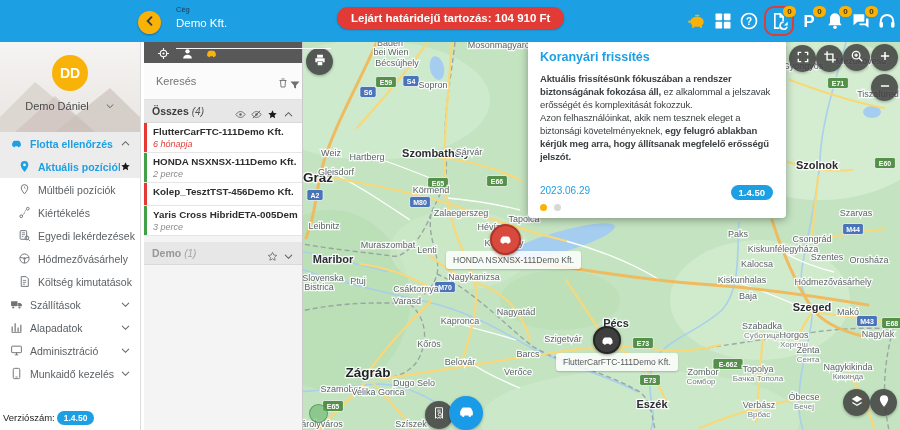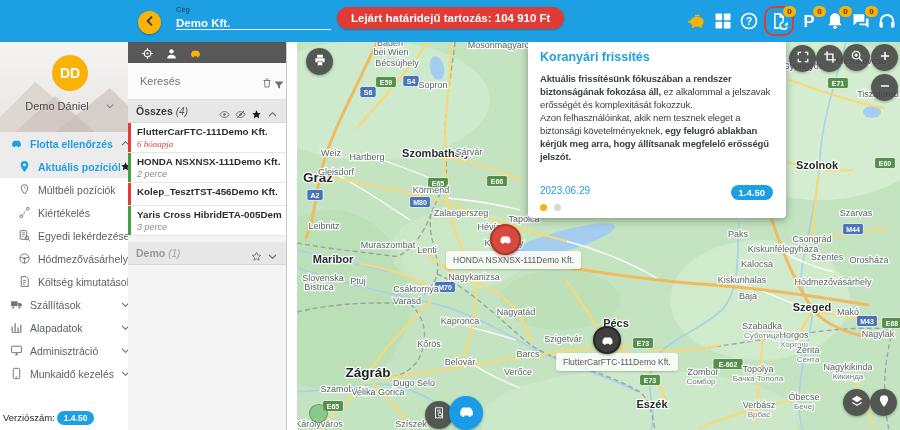--- a/index.html
+++ b/index.html
@@ -7,22 +7,22 @@
        font-family:"Liberation Sans",sans-serif;}
 
   
   .topbar{position:absolute;left:0;top:0;width:900px;height:42px;background:#1d9fe4;z-index:50;}
   .backbtn{position:absolute;left:138px;top:11px;width:23px;height:23px;border-radius:50%;
            background:#f9b208;display:flex;align-items:center;justify-content:center;color:#3a3a3a;
            box-shadow:0 1px 2px rgba(0,0,0,.3);cursor:pointer;}
   .backbtn svg{width:14px;height:14px;}
   .cfield{position:absolute;left:176px;top:5px;width:155px;cursor:text;}
   .clabel{font-size:7.5px;color:#1c3a52;}
-  .cvalue{font-size:11.5px;color:#fff;margin-top:3px;padding-bottom:0;
-          border-bottom:1px solid rgba(255,255,255,.95);font-weight:bold;}
+  .cvalue{font-size:11.5px;color:#fff;margin-top:3px;padding-bottom:19px;
+          border-bottom:1px solid rgba(255,255,255,.95);}
   .alert{position:absolute;left:337px;top:7px;height:22px;background:#e23b36;border-radius:12px;
          color:#fff;font-size:11.5px;font-weight:bold;display:flex;align-items:center;
          padding:0 14px;box-shadow:0 1px 2px rgba(0,0,0,.25);}
   .tbicons{position:absolute;right:3px;top:0;height:42px;display:flex;align-items:center;gap:6px;}
   .tbic{position:relative;width:20px;height:20px;color:#fff;cursor:pointer;}
   .tbic .ig{display:block;width:100%;height:100%;}
   .tbic.hl{outline:2.5px solid #e03c36;outline-offset:3px;border-radius:5px;margin:0 4px;}
   .bdg{position:absolute;top:-5px;right:-7px;min-width:11px;height:11px;border-radius:6px;
        background:#f9b208;color:#4a3500;font-size:8px;font-weight:bold;display:flex;
        align-items:center;justify-content:center;padding:0 1px;}
@@ -51,21 +51,21 @@
   .mitem.band{background:#ececec;}
   .mitem.blue .ml,.mitem.blue .mi{color:#1d9fe4;}
   .mitem.blue .ml{font-weight:bold;}
   .versionrow{position:absolute;left:0;bottom:0;height:25px;width:97px;background:#fff;
               display:flex;align-items:center;z-index:6;padding-left:3px;}
   .vlabel{font-size:9.5px;color:#222;}
   .vpill{margin-left:2px;background:#1d9fe4;color:#fff;font-size:8.5px;font-weight:bold;
          border-radius:9px;padding:2px 7px;}
 
   
-  .panel{position:absolute;left:128px;top:42px;width:158px;height:388px;background:#f4f4f4;
+  .panel{position:absolute;left:144px;top:42px;width:158px;height:388px;background:#f4f4f4;
          border-right:1px solid #c9c9c9;z-index:20;}
   .phead{height:21px;background:#585858;display:flex;align-items:center;gap:11px;padding-left:13px;}
   .phead .ic{width:13px;height:13px;color:#fff;cursor:pointer;}
   .phead .ic.on{color:#f9b208;}
   .psearch{height:36px;background:#fbfbfb;position:relative;border-bottom:1px solid #e2e2e2;
            display:flex;align-items:center;}
   .psearch input{border:none;outline:none;background:transparent;font-size:11px;color:#555;
                  padding-left:12px;width:95px;font-family:inherit;}
   .psearch .ic{width:12px;height:12px;color:#6f6f6f;position:absolute;cursor:pointer;}
   .ic-trash{right:13px;top:12px;}
@@ -75,21 +75,21 @@
   .pgname{font-size:10.5px;font-weight:bold;color:#3d3d3d;}
   .pgcount{font-size:10px;font-style:italic;color:#555;margin-left:3px;}
   .pgicons{margin-left:auto;display:flex;gap:5px;align-items:center;}
   .pgicons .ic{width:11px;height:11px;color:#5f5f5f;cursor:pointer;}
   .pgicons .ic.dark{color:#1a1a1a;}
   .vitem{position:relative;background:#fff;border-bottom:1px solid #e6e6e6;
          padding:3px 4px 3px 9px;min-height:16px;cursor:pointer;}
   .vitem::before{content:"";position:absolute;left:0;top:0;bottom:0;width:3px;background:var(--st);}
   .vname{font-size:9.8px;font-weight:bold;color:#2d2d2d;white-space:nowrap;overflow:hidden;line-height:12px;}
   .vage{font-size:9px;font-style:italic;color:#8a8a8a;margin-top:1px;line-height:10px;}
-  .vage.red{color:#e23b36;font-family:Liberation Serif, serif;}
+  .vage.red{color:#e23b36;}
   .pgroup.demo{margin-top:6px;}
   .pgroup.demo .pgname{color:#979797;}
   .pgroup.demo .pgcount{color:#a5a5a5;}
 
   
   .map{position:absolute;left:297px;top:42px;width:603px;height:388px;background:#c4e4c1;z-index:1;}
   .lbl{text-anchor:middle;paint-order:stroke;stroke:rgba(255,255,255,.85);stroke-width:2.5px;}
   .lbl.md{font-size:9px;fill:#5d6368;}
   .lbl.lg{font-size:11px;font-weight:bold;fill:#2a2e33;}
   .lbl.xl{font-size:13.5px;font-weight:bold;fill:#1f2327;}

